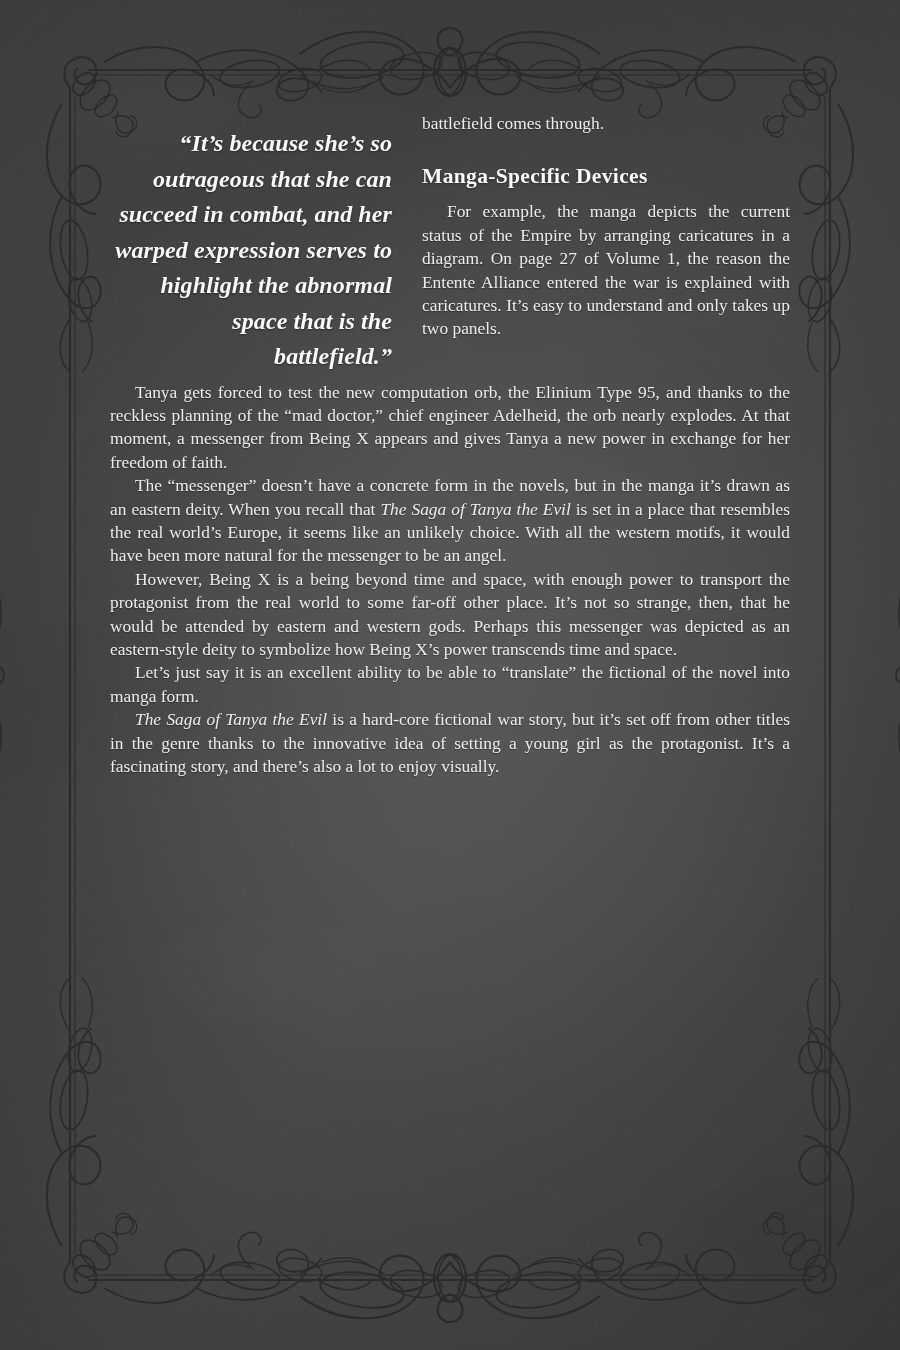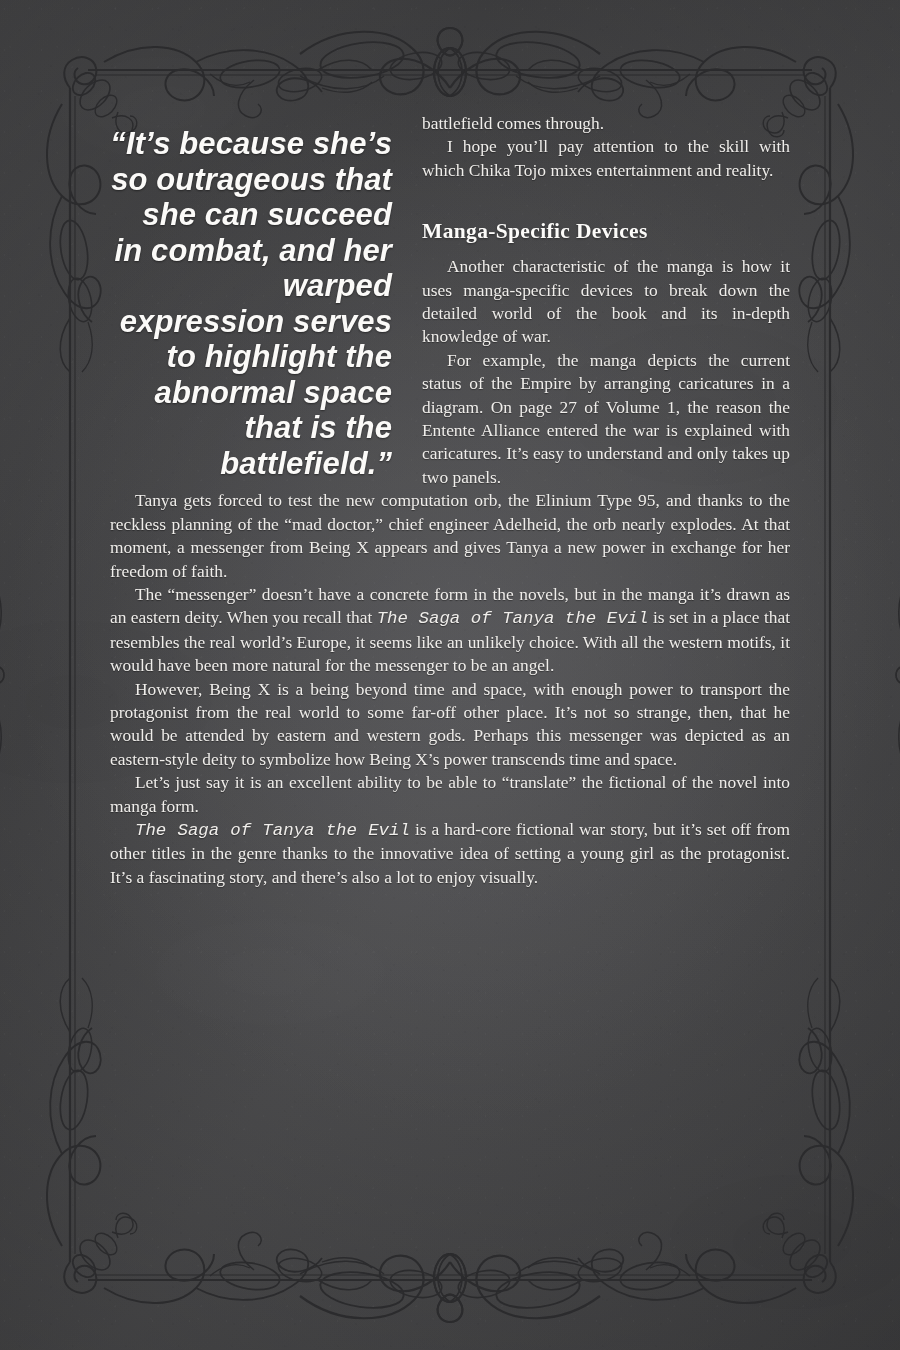--- a/index.html
+++ b/index.html
@@ -65,54 +65,54 @@
     left: 110px;
     top: 112px;
     width: 680px;
   }
 
   .pull-quote {
     float: left;
     width: 282px;
     margin: 14px 30px 6px 0;
     text-align: right;
-    font-family: Liberation Sans, sans-serif;
+    font-family: Liberation Serif, serif;
     font-weight: bold;
     font-style: italic;
-    font-size: 31px;
+    font-size: 24px;
     line-height: 35.5px;
     color: #fbfaf8;
     letter-spacing: 0.1px;
     text-shadow: 0 1px 2px rgba(0,0,0,0.45);
   }
 
   .section-heading {
     font-family: "Liberation Serif", "DejaVu Serif", serif;
     font-weight: bold;
     font-size: 21.5px;
     line-height: 26px;
     letter-spacing: 0.35px;
-    margin: 36px 0 11px 0;
+    margin: 28px 0 11px 0;
     color: #fcfbf9;
     text-shadow: 0 1px 2px rgba(0,0,0,0.4);
   }
 
   p.body {
     margin: 0;
     font-size: 17.4px;
     line-height: 23.4px;
     text-align: justify;
     text-justify: inter-word;
     text-indent: 25px;
     color: #f0eeeb;
     text-shadow: 0 1px 1px rgba(0,0,0,0.4);
     hyphens: none;
   }
   p.body.noindent { text-indent: 0; }
-  p.body i, .title-italic { font-style: italic; font-family: Liberation Mono, monospace; }
+  p.body i, .title-italic { font-style: italic; }
 
   .clear { clear: both; height: 0; }
 </style>
 </head>
 <body>
 
 <div class="page">
 
   <div class="grain"></div>
   <div class="smudges"></div>
@@ -203,25 +203,23 @@
       </g>
     </svg>
   </div>
 
   <div class="content">
 
     <blockquote class="pull-quote">“It’s because she’s so outrageous that she can succeed in combat, and her warped expression serves to highlight the abnormal space that is the battlefield.”</blockquote>
 
     <p class="body noindent">battlefield comes through.</p>
 
-    <p class="body">I hope you’ll pay attention to the skill with which Chika Tojo mixes entertainment and reality.</p>
 
     <h2 class="section-heading">Manga-Specific Devices</h2>
 
-    <p class="body">Another characteristic of the manga is how it uses manga-specific devices to break down the detailed world of the book and its in-depth knowledge of war.</p>
 
     <p class="body">For example, the manga depicts the current status of the Empire by arranging caricatures in a diagram. On page 27 of Volume 1, the reason the Entente Alliance entered the war is explained with caricatures. It’s easy to understand and only takes up two panels.</p>
 
 
     <div class="clear"></div>
 
     <p class="body">Tanya gets forced to test the new computation orb, the Elinium Type 95, and thanks to the reckless planning of the “mad doctor,” chief engineer Adelheid, the orb nearly explodes. At that moment, a messenger from Being X appears and gives Tanya a new power in exchange for her freedom of faith.</p>
     <p class="body">The “messenger” doesn’t have a concrete form in the novels, but in the manga it’s drawn as an eastern deity. When you recall that <i>The Saga of Tanya the Evil</i> is set in a place that resembles the real world’s Europe, it seems like an unlikely choice. With all the western motifs, it would have been more natural for the messenger to be an angel.</p>
     <p class="body">However, Being X is a being beyond time and space, with enough power to transport the protagonist from the real world to some far-off other place. It’s not so strange, then, that he would be attended by eastern and western gods. Perhaps this messenger was depicted as an eastern-style deity to symbolize how Being X’s power transcends time and space.</p>
     <p class="body">Let’s just say it is an excellent ability to be able to “translate” the fictional of the novel into manga form.</p>

